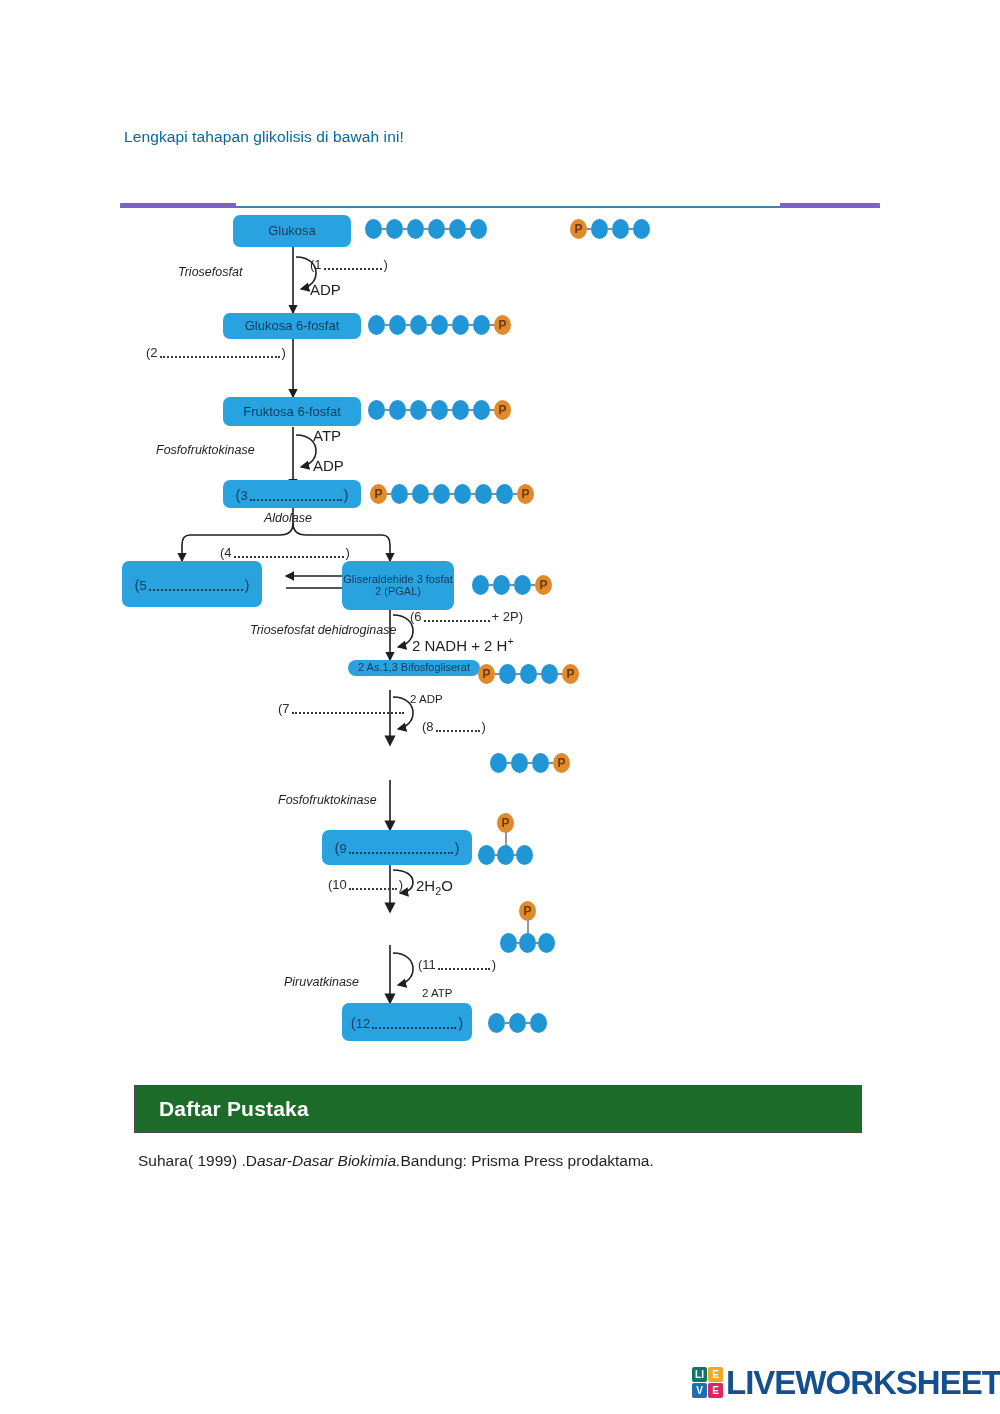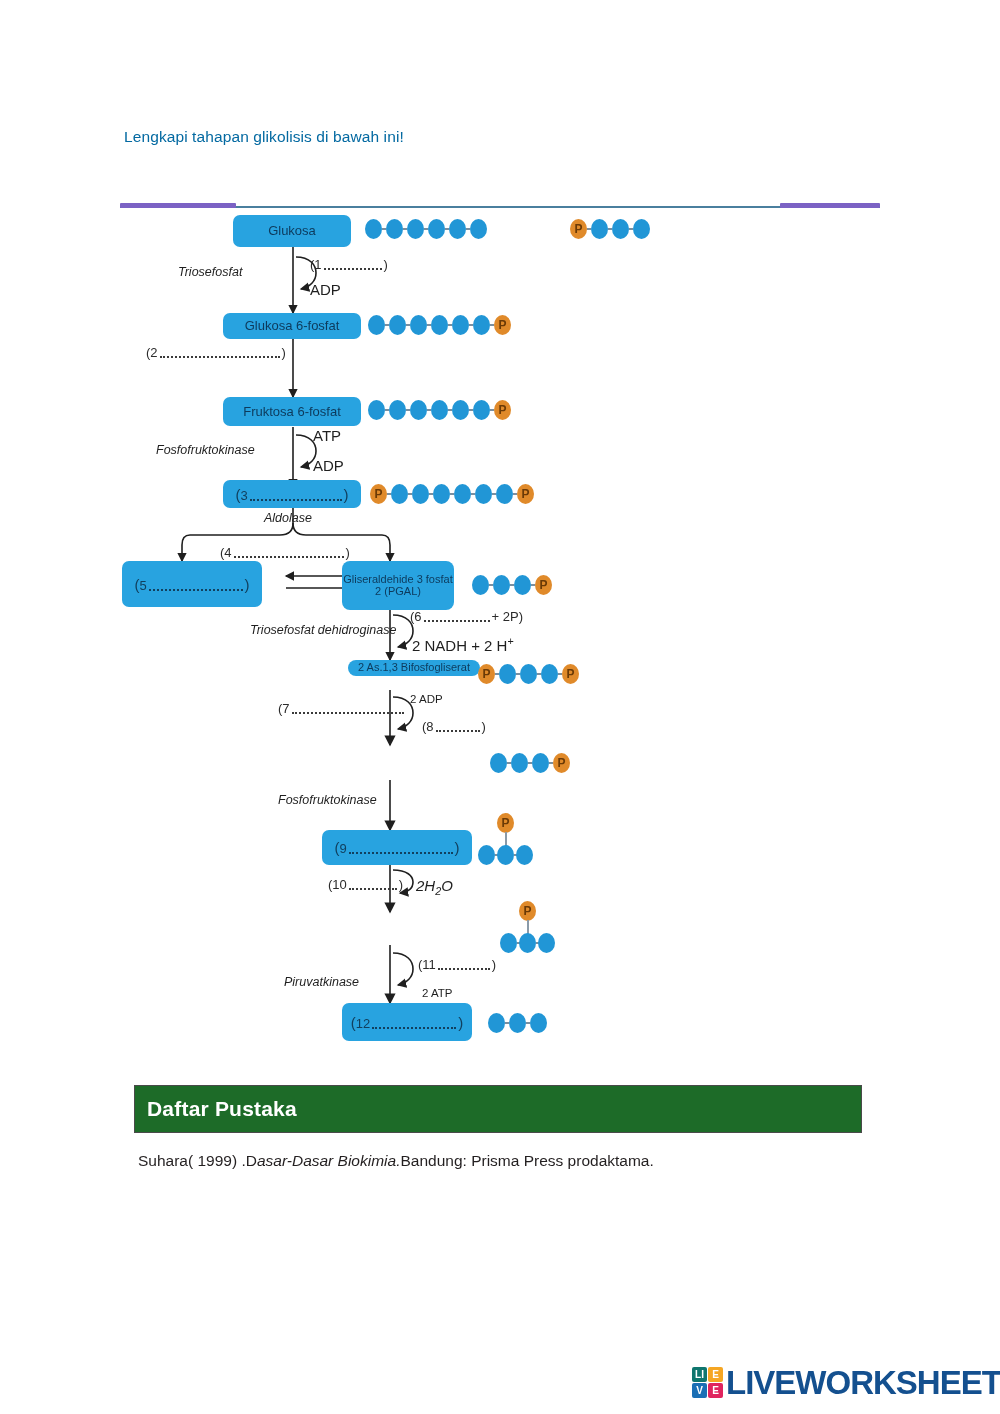--- a/index.html
+++ b/index.html
@@ -107,21 +107,21 @@
     position:absolute;left:24px;top:16px;width:2px;height:16px;background:#8a9aa8;
   }
 
   
   .dp-bar{
     position:absolute;left:134px;top:1085px;width:728px;height:48px;
     background:#1d6b28;border:1px solid #4a4a4a;box-sizing:border-box;
     display:flex;align-items:center;
   }
   .dp-title{
-    color:#ffffff;font-size:21px;font-weight:bold;margin-left:12px;
+    color:#ffffff;font-size:21px;font-weight:bold;margin-left:24px;
     letter-spacing:.2px;
   }
   .ref{
     position:absolute;left:138px;top:1152px;font-size:15.5px;color:#231f20;
   }
   .ref .it{font-style:italic;}
 
   
   .lw{
     position:absolute;left:692px;top:1366px;display:flex;align-items:center;
@@ -410,21 +410,21 @@
       <span class="bond" style="position:absolute;left:36px;top:41px;"></span>
       <span class="mol" style="position:absolute;left:38px;top:32px;"></span>
     </div>
 
     <div class="oblank" style="left:218px;top:672px;">
       <span class="paren">(</span>
         <span class="num">10</span>
         <span class="dots" style="width:48px;"></span>
         <span class="paren">)</span>
     </div>
-    <div class="lbl" style="left:306px;top:672px;font-style:italic;">
+    <div class="lbl" style="left:306px;top:672px;">
       <span>2H</span><sub>2</sub><span>O</span>
     </div>
 
     <div class="pstack" style="left:390px;top:696px;width:70px;height:56px;">
       <span class="mol p" style="position:absolute;left:19px;top:0px;">P</span>
       <span class="stem" style="left:27px;top:19px;height:14px;"></span>
       <span class="mol" style="position:absolute;left:0px;top:32px;"></span>
       <span class="bond" style="position:absolute;left:17px;top:41px;"></span>
       <span class="mol" style="position:absolute;left:19px;top:32px;"></span>
       <span class="bond" style="position:absolute;left:36px;top:41px;"></span>

